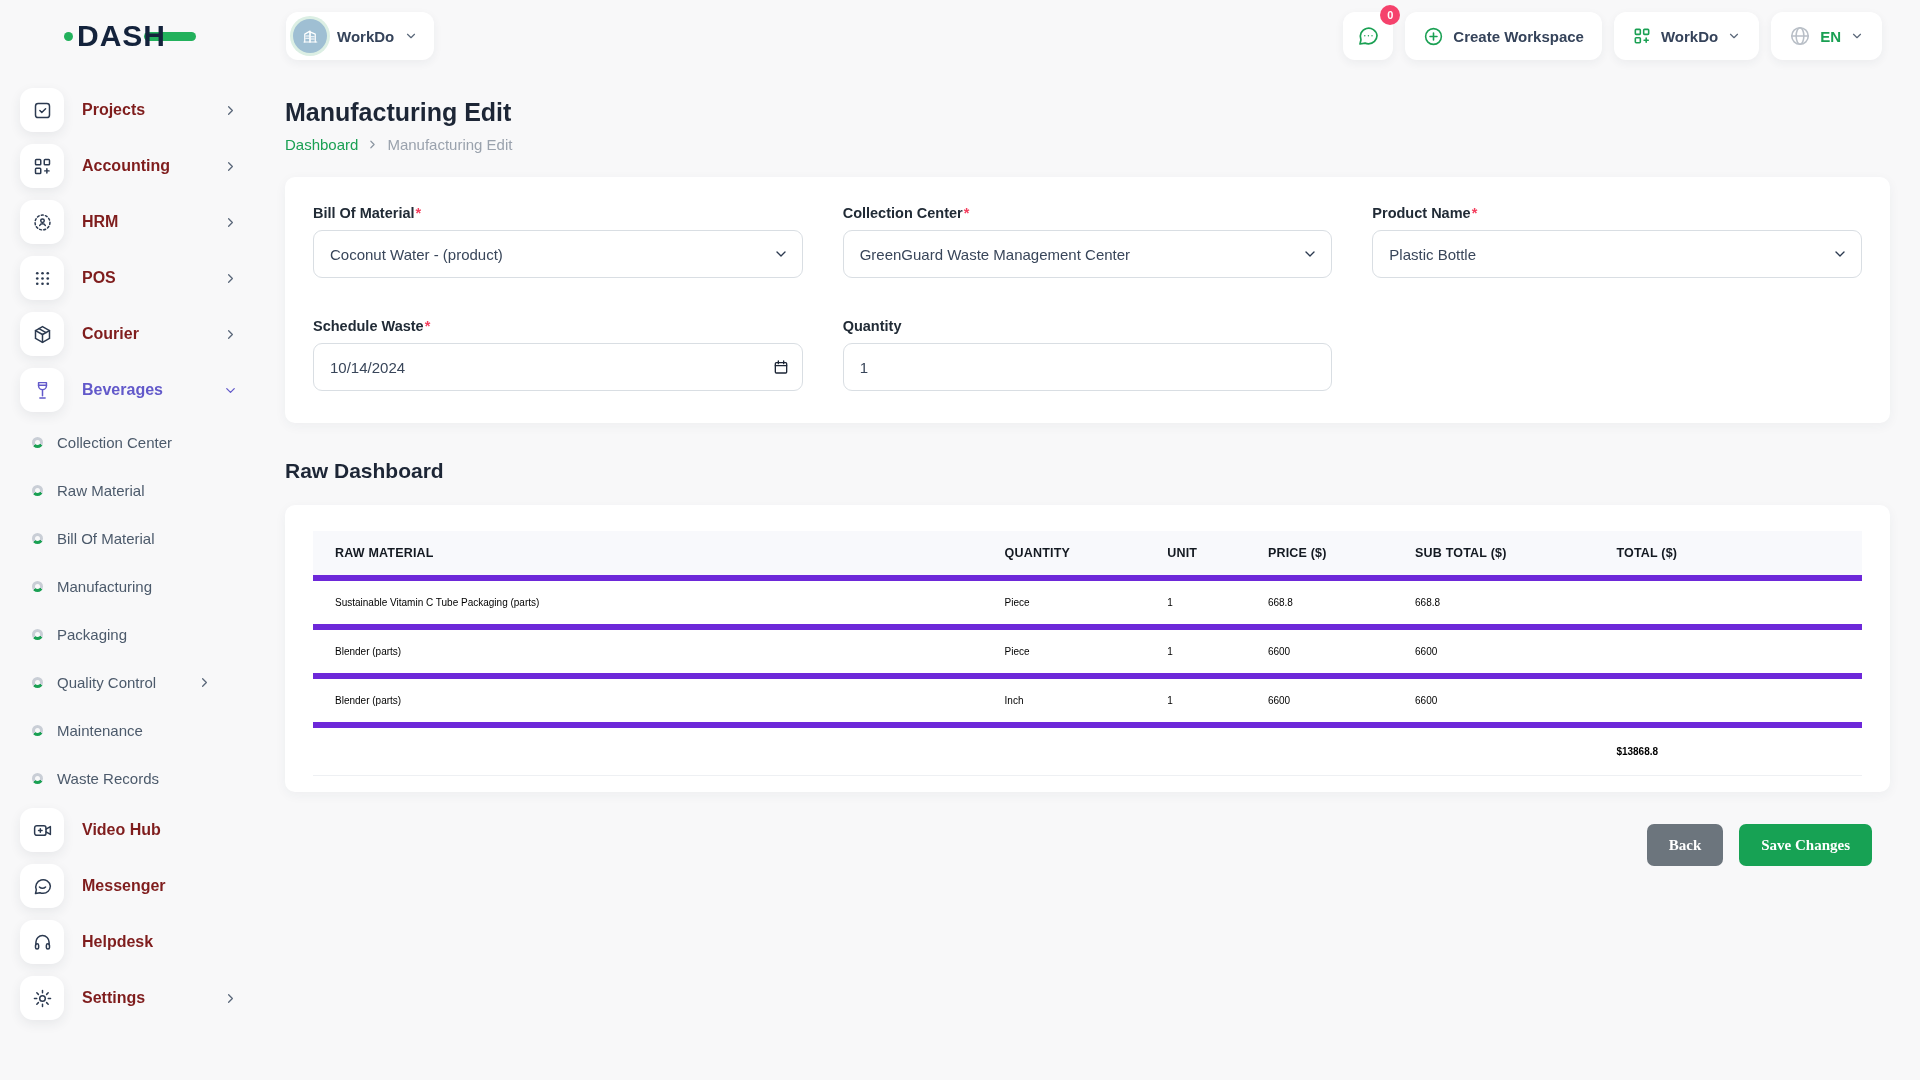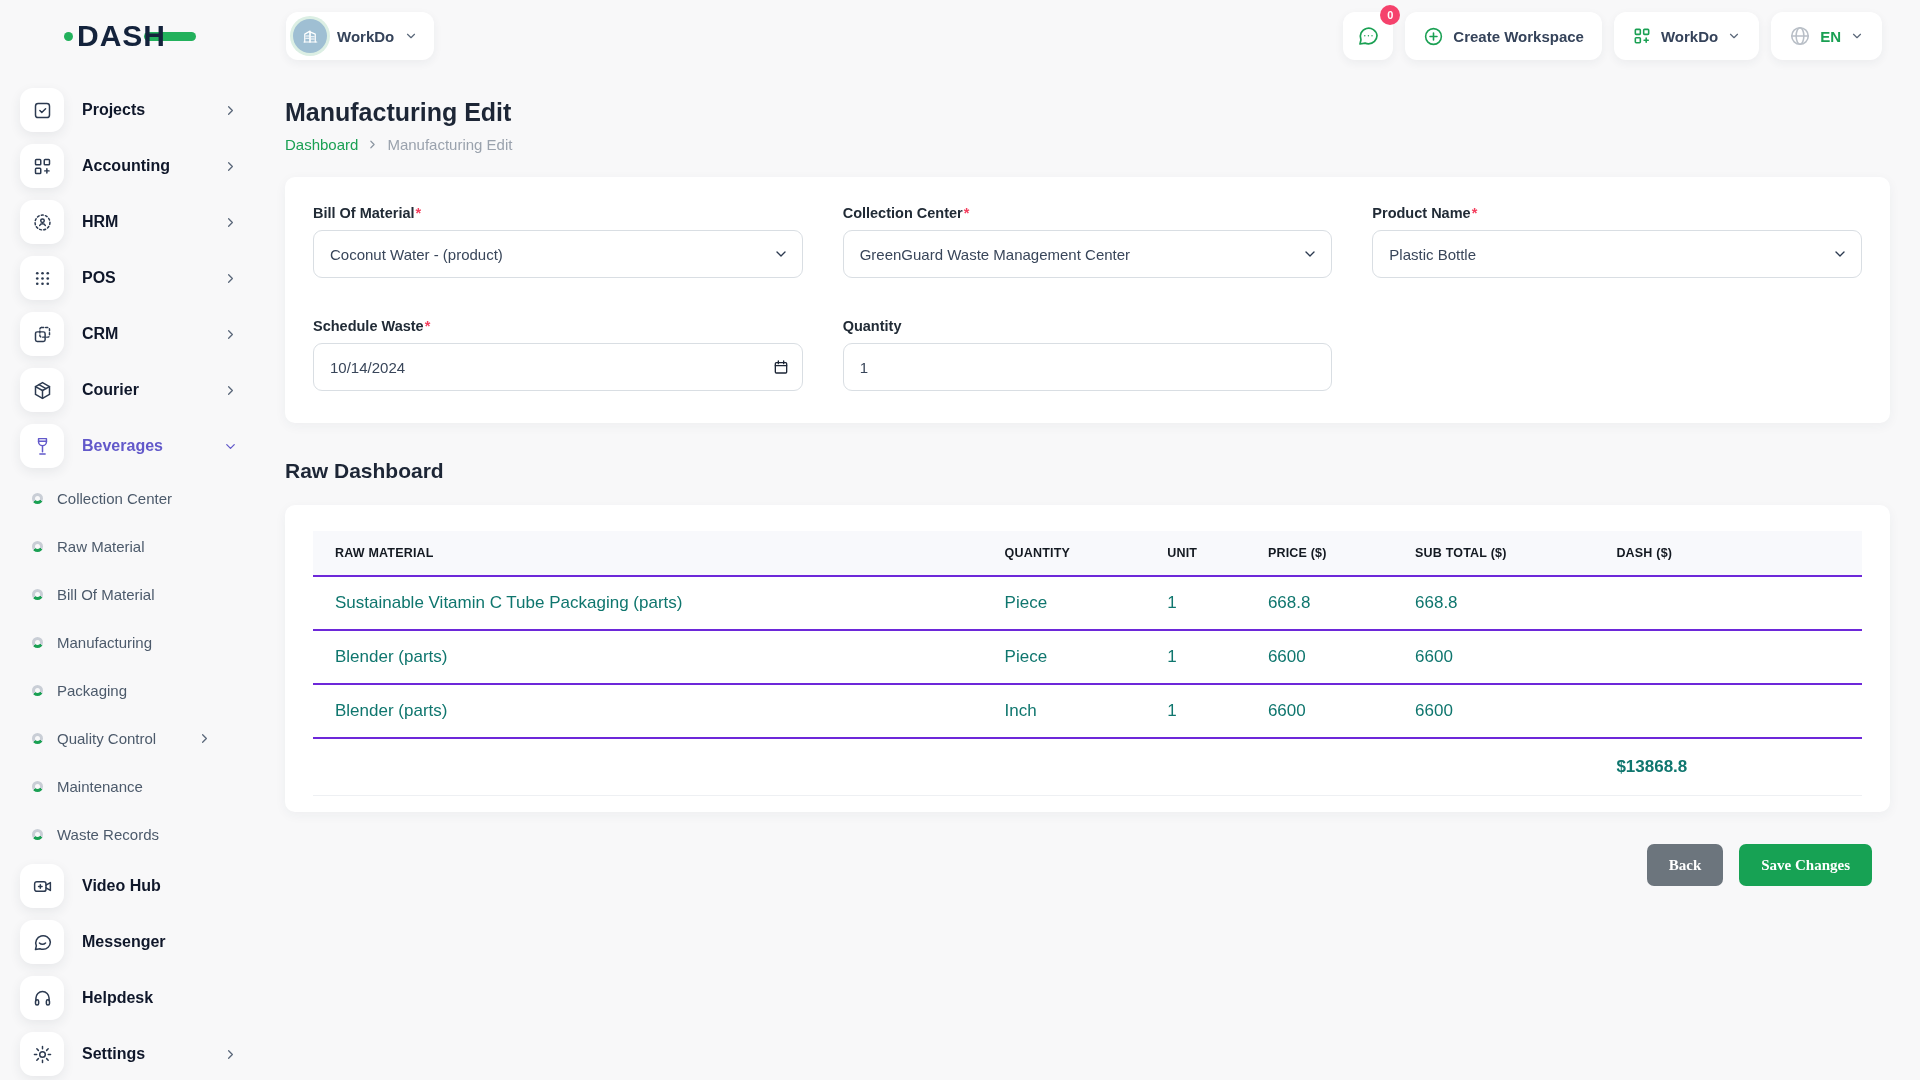--- a/index.html
+++ b/index.html
@@ -56,21 +56,21 @@
     position:absolute; top:72px; left:0; width:256px; bottom:0; padding:10px 18px 0 20px;
   }
   .side-item{
     height:56px; display:flex; align-items:center; gap:18px; cursor:pointer;
   }
   .tile{
     width:44px; height:44px; background:#fff; border-radius:13px; flex:0 0 44px;
     display:flex; align-items:center; justify-content:center;
     box-shadow:0 4px 12px rgba(40,50,70,.08); color:#2c3a50;
   }
-  .side-label{ font-size:16px; font-weight:600; color:#0f172a; flex:1; }
+  .side-label{ font-size:16px; font-weight:600; color:#7f1d1d; flex:1; }
   .side-chev{ color:#5a6779; display:flex; }
   .side-item.active .tile{ color:#6259ca; }
   .side-item.active .side-label, .side-item.active .side-chev{ color:#6259ca; }
 
   .submenu{ }
   .sub-item{
     height:48px; display:flex; align-items:center; gap:14px; padding-left:12px; cursor:pointer;
   }
   .bullet{
     width:11px; height:11px; border-radius:50%; flex:0 0 11px;
@@ -111,21 +111,21 @@
 
   .table-card{ margin-top:22px; padding:26px 28px 16px; }
   table.rm{ width:100%; border-collapse:collapse; }
   .rm thead tr{ background:#f8f9fc; }
   .rm th{
     text-align:left; font-size:12.5px; font-weight:700; color:#141a22;
     letter-spacing:.2px; padding:15px 10px; white-space:nowrap;
   }
   .rm th:first-child, .rm td:first-child{ padding-left:22px; }
   .rm td{
-    font-size:17px; color:#0f766e; padding:16px 10px; border-top:2px solid #6d28d9;
+    font-size:10px; color:#000000; padding:16px 10px; border-top:6px solid #6d28d9;
   }
   .rm .col-material{ width:44%; }
   .rm .col-qty{ width:10.5%; }
   .rm .col-unit{ width:6.5%; }
   .rm .col-price{ width:9.5%; }
   .rm .col-sub{ width:13%; }
   .rm .col-total{ width:16.5%; }
   .rm tr.total-row td{ padding:18px 10px; border-bottom:1px solid #eef0f3; }
   .grand-total{ font-weight:700; color:#222c3c; font-size:15.5px; }
 
@@ -277,34 +277,20 @@
         </svg>
     </span>
     <span class="side-label">POS</span>
     <span class="side-chev">
       <svg width="15" height="15" viewBox="0 0 24 24" fill="none" stroke="currentColor" stroke-width="2" stroke-linecap="round" stroke-linejoin="round">
           <path d="M9 6l6 6-6 6"></path>
         </svg>
     </span>
   </div>
 
-  <div class="side-item">
-    <span class="tile">
-      <svg width="21" height="21" viewBox="0 0 24 24" fill="none" stroke="currentColor" stroke-width="1.7" stroke-linecap="round" stroke-linejoin="round">
-          <rect x="9" y="4" width="11" height="11" rx="2" stroke-dasharray="2.4 2.2"></rect>
-          <rect x="4" y="9" width="11" height="11" rx="2"></rect>
-        </svg>
-    </span>
-    <span class="side-label">CRM</span>
-    <span class="side-chev">
-      <svg width="15" height="15" viewBox="0 0 24 24" fill="none" stroke="currentColor" stroke-width="2" stroke-linecap="round" stroke-linejoin="round">
-          <path d="M9 6l6 6-6 6"></path>
-        </svg>
-    </span>
-  </div>
 
   <div class="side-item">
     <span class="tile">
       <svg width="21" height="21" viewBox="0 0 24 24" fill="none" stroke="currentColor" stroke-width="1.7" stroke-linecap="round" stroke-linejoin="round">
           <path d="M12 3l8 4.5v9L12 21l-8-4.5v-9L12 3z"></path>
           <path d="M4 7.5l8 4.5 8-4.5"></path>
           <path d="M12 12v9"></path>
           <path d="M8 5.3l8 4.5"></path>
         </svg>
     </span>
@@ -522,21 +508,21 @@
 
   <div class="card table-card">
     <table class="rm">
       <thead>
         <tr>
           <th class="col-material">RAW MATERIAL</th>
           <th class="col-qty">QUANTITY</th>
           <th class="col-unit">UNIT</th>
           <th class="col-price">PRICE ($)</th>
           <th class="col-sub">SUB TOTAL ($)</th>
-          <th class="col-total">DASH ($)</th>
+          <th class="col-total">TOTAL ($)</th>
         </tr>
       </thead>
       <tbody>
         <tr>
           <td>Sustainable Vitamin C Tube Packaging (parts)</td>
           <td>Piece</td>
           <td>1</td>
           <td>668.8</td>
           <td>668.8</td>
           <td></td>

